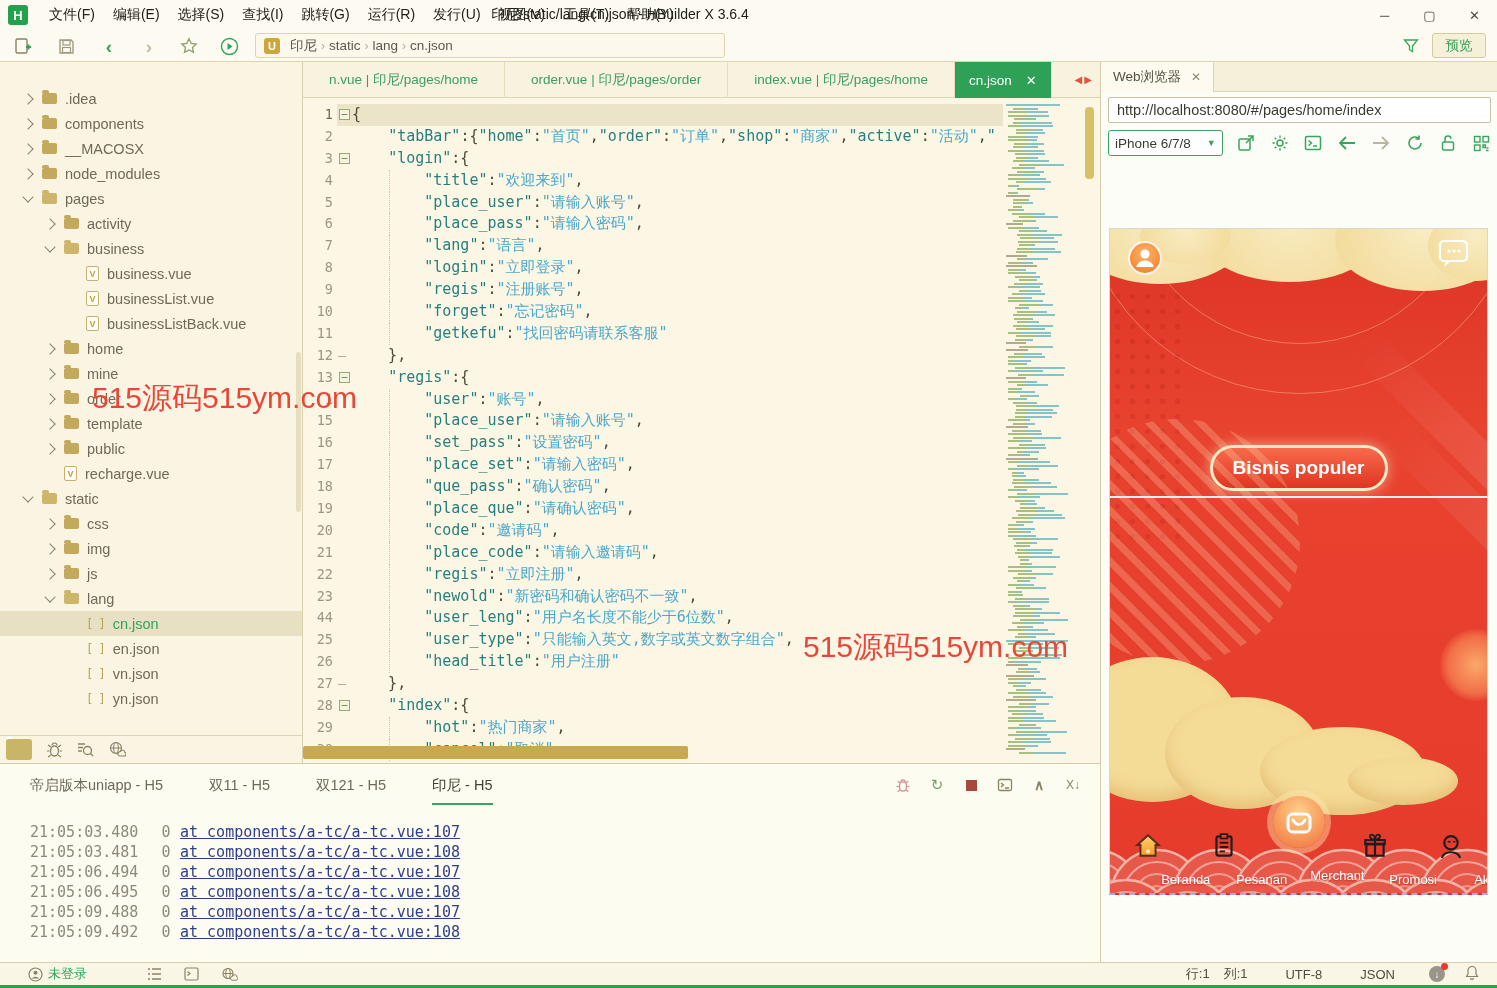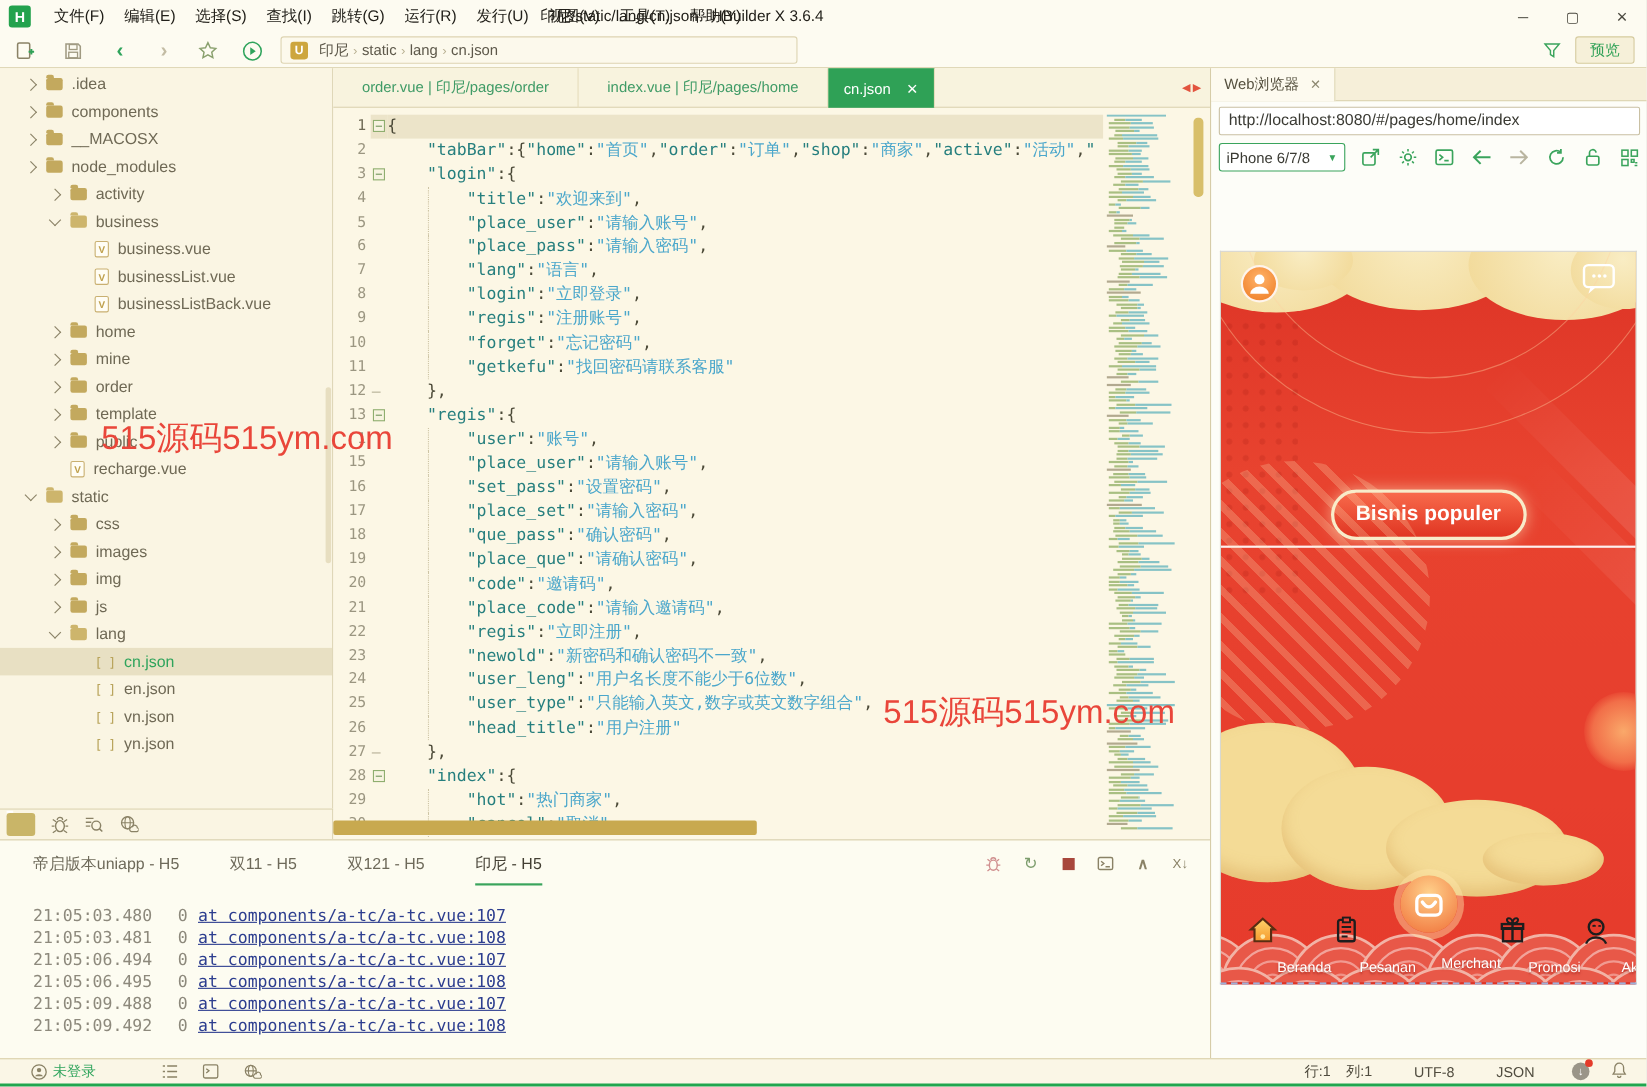--- a/index.html
+++ b/index.html
@@ -30,21 +30,21 @@
   .file-search{position:absolute;left:733px;top:3px;width:662px;height:25px;border:1px solid #ddd4b2;border-radius:3px;
                background:#fcf9ec;display:flex;align-items:center;padding:0 8px;}
   .file-search input{border:none;outline:none;background:transparent;font-size:13.5px;color:#55503f;width:90%;
                      font-family:"Liberation Sans",sans-serif;}
   .file-search input::placeholder{color:#b3ac90;}
   .preview-btn{position:absolute;left:1432px;top:3px;width:54px;height:25px;background:#f6f0d9;border:1px solid #d6cb9f;
                border-radius:3px;color:#2fa156;font-size:13.5px;display:flex;align-items:center;justify-content:center;}
 
   
   .sidebar{position:absolute;left:0;top:62px;width:303px;height:673px;background:#faf5e3;border-right:1px solid #d9d0ad;overflow:hidden;}
-  .tree{position:absolute;left:0;top:2px;width:100%;}
+  .tree{position:absolute;left:0;top:24px;width:100%;}
   .trow{height:25px;display:flex;align-items:center;font-size:14.5px;color:#6f6955;white-space:nowrap;}
   .trow.sel{background:#e8e0c3;}
   .trow.sel .tlabel{color:#2fa45c;}
   .chev{width:8px;height:8px;border-right:1.6px solid #8a8266;border-bottom:1.6px solid #8a8266;flex:none;margin-right:10px;}
   .chev.right{transform:rotate(-45deg);}
   .chev.down{transform:rotate(45deg);margin-top:-3px;}
   .chev.none{visibility:hidden;}
   .fic{flex:none;margin-right:8px;}
   .fic.folder,.fic.folder-open{width:15px;height:11px;background:#c3a95e;border-radius:2px;position:relative;}
   .fic.folder-open{background:#cdb56c;}
@@ -262,20 +262,25 @@
         <div class="trow" style="padding-left: 24px;">
           <span class="chev right"></span>
           <span class="fic folder"></span>
           <span class="tlabel">__MACOSX</span>
         </div>
         <div class="trow" style="padding-left: 24px;">
           <span class="chev right"></span>
           <span class="fic folder"></span>
           <span class="tlabel">node_modules</span>
         </div>
+        <div class="trow" style="padding-left: 24px;">
+          <span class="chev down"></span>
+          <span class="fic folder-open"></span>
+          <span class="tlabel">pages</span>
+        </div>
         <div class="trow" style="padding-left: 46px;">
           <span class="chev right"></span>
           <span class="fic folder"></span>
           <span class="tlabel">activity</span>
         </div>
         <div class="trow" style="padding-left: 46px;">
           <span class="chev down"></span>
           <span class="fic folder-open"></span>
           <span class="tlabel">business</span>
         </div>
@@ -326,25 +331,20 @@
         </div>
         <div class="trow" style="padding-left: 24px;">
           <span class="chev down"></span>
           <span class="fic folder-open"></span>
           <span class="tlabel">static</span>
         </div>
         <div class="trow" style="padding-left: 46px;">
           <span class="chev right"></span>
           <span class="fic folder"></span>
           <span class="tlabel">css</span>
-        </div>
-        <div class="trow" style="padding-left: 46px;">
-          <span class="chev right"></span>
-          <span class="fic folder"></span>
-          <span class="tlabel">images</span>
         </div>
         <div class="trow" style="padding-left: 46px;">
           <span class="chev right"></span>
           <span class="fic folder"></span>
           <span class="tlabel">img</span>
         </div>
         <div class="trow" style="padding-left: 46px;">
           <span class="chev right"></span>
           <span class="fic folder"></span>
           <span class="tlabel">js</span>
@@ -398,20 +398,23 @@
           <ellipse cx="8" cy="7" rx="2.4" ry="5.5" fill="none" stroke="#8a8266" stroke-width="1"></ellipse>
           <path d="M2.8 7 h10.4" stroke="#8a8266" stroke-width="1"></path>
           <path d="M10 12.5 a2.6 2.6 0 0 1 2.6 -2 a2.2 2.2 0 0 1 4.2 1 a1.8 1.8 0 0 1 -.3 3.5 h-5 a2 2 0 0 1 -1.5 -2.5 z" fill="#faf5e3" stroke="#8a8266" stroke-width="1.1"></path>
         </svg>
     </span>
   </div>
 
   <div class="editor">
     <div class="etabs" id="etabs">
         <div class="etab">
+          <span>n.vue | 印尼/pages/home</span>
+        </div>
+        <div class="etab">
           <span>order.vue | 印尼/pages/order</span>
         </div>
         <div class="etab">
           <span>index.vue | 印尼/pages/home</span>
         </div>
         <div class="etab active">
           <span>cn.json</span>
           <span class="closex">✕</span>
         </div>
         <div class="etab-arrows">◀▶</div>
@@ -532,21 +535,21 @@
           <span class="num">22</span>
           <span class="fold"></span>
           <span class="txt"><span class="tok-p">        </span><span class="tok-k">"regis"</span><span class="tok-p">:</span><span class="tok-v">"立即注册"</span><span class="tok-p">,</span></span>
         </div>
         <div class="cl guide">
           <span class="num">23</span>
           <span class="fold"></span>
           <span class="txt"><span class="tok-p">        </span><span class="tok-k">"newold"</span><span class="tok-p">:</span><span class="tok-v">"新密码和确认密码不一致"</span><span class="tok-p">,</span></span>
         </div>
         <div class="cl guide">
-          <span class="num">24</span>
+          <span class="num">44</span>
           <span class="fold"></span>
           <span class="txt"><span class="tok-p">        </span><span class="tok-k">"user_leng"</span><span class="tok-p">:</span><span class="tok-v">"用户名长度不能少于6位数"</span><span class="tok-p">,</span></span>
         </div>
         <div class="cl guide">
           <span class="num">25</span>
           <span class="fold"></span>
           <span class="txt"><span class="tok-p">        </span><span class="tok-k">"user_type"</span><span class="tok-p">:</span><span class="tok-v">"只能输入英文,数字或英文数字组合"</span><span class="tok-p">,</span></span>
         </div>
         <div class="cl guide">
           <span class="num">26</span>

